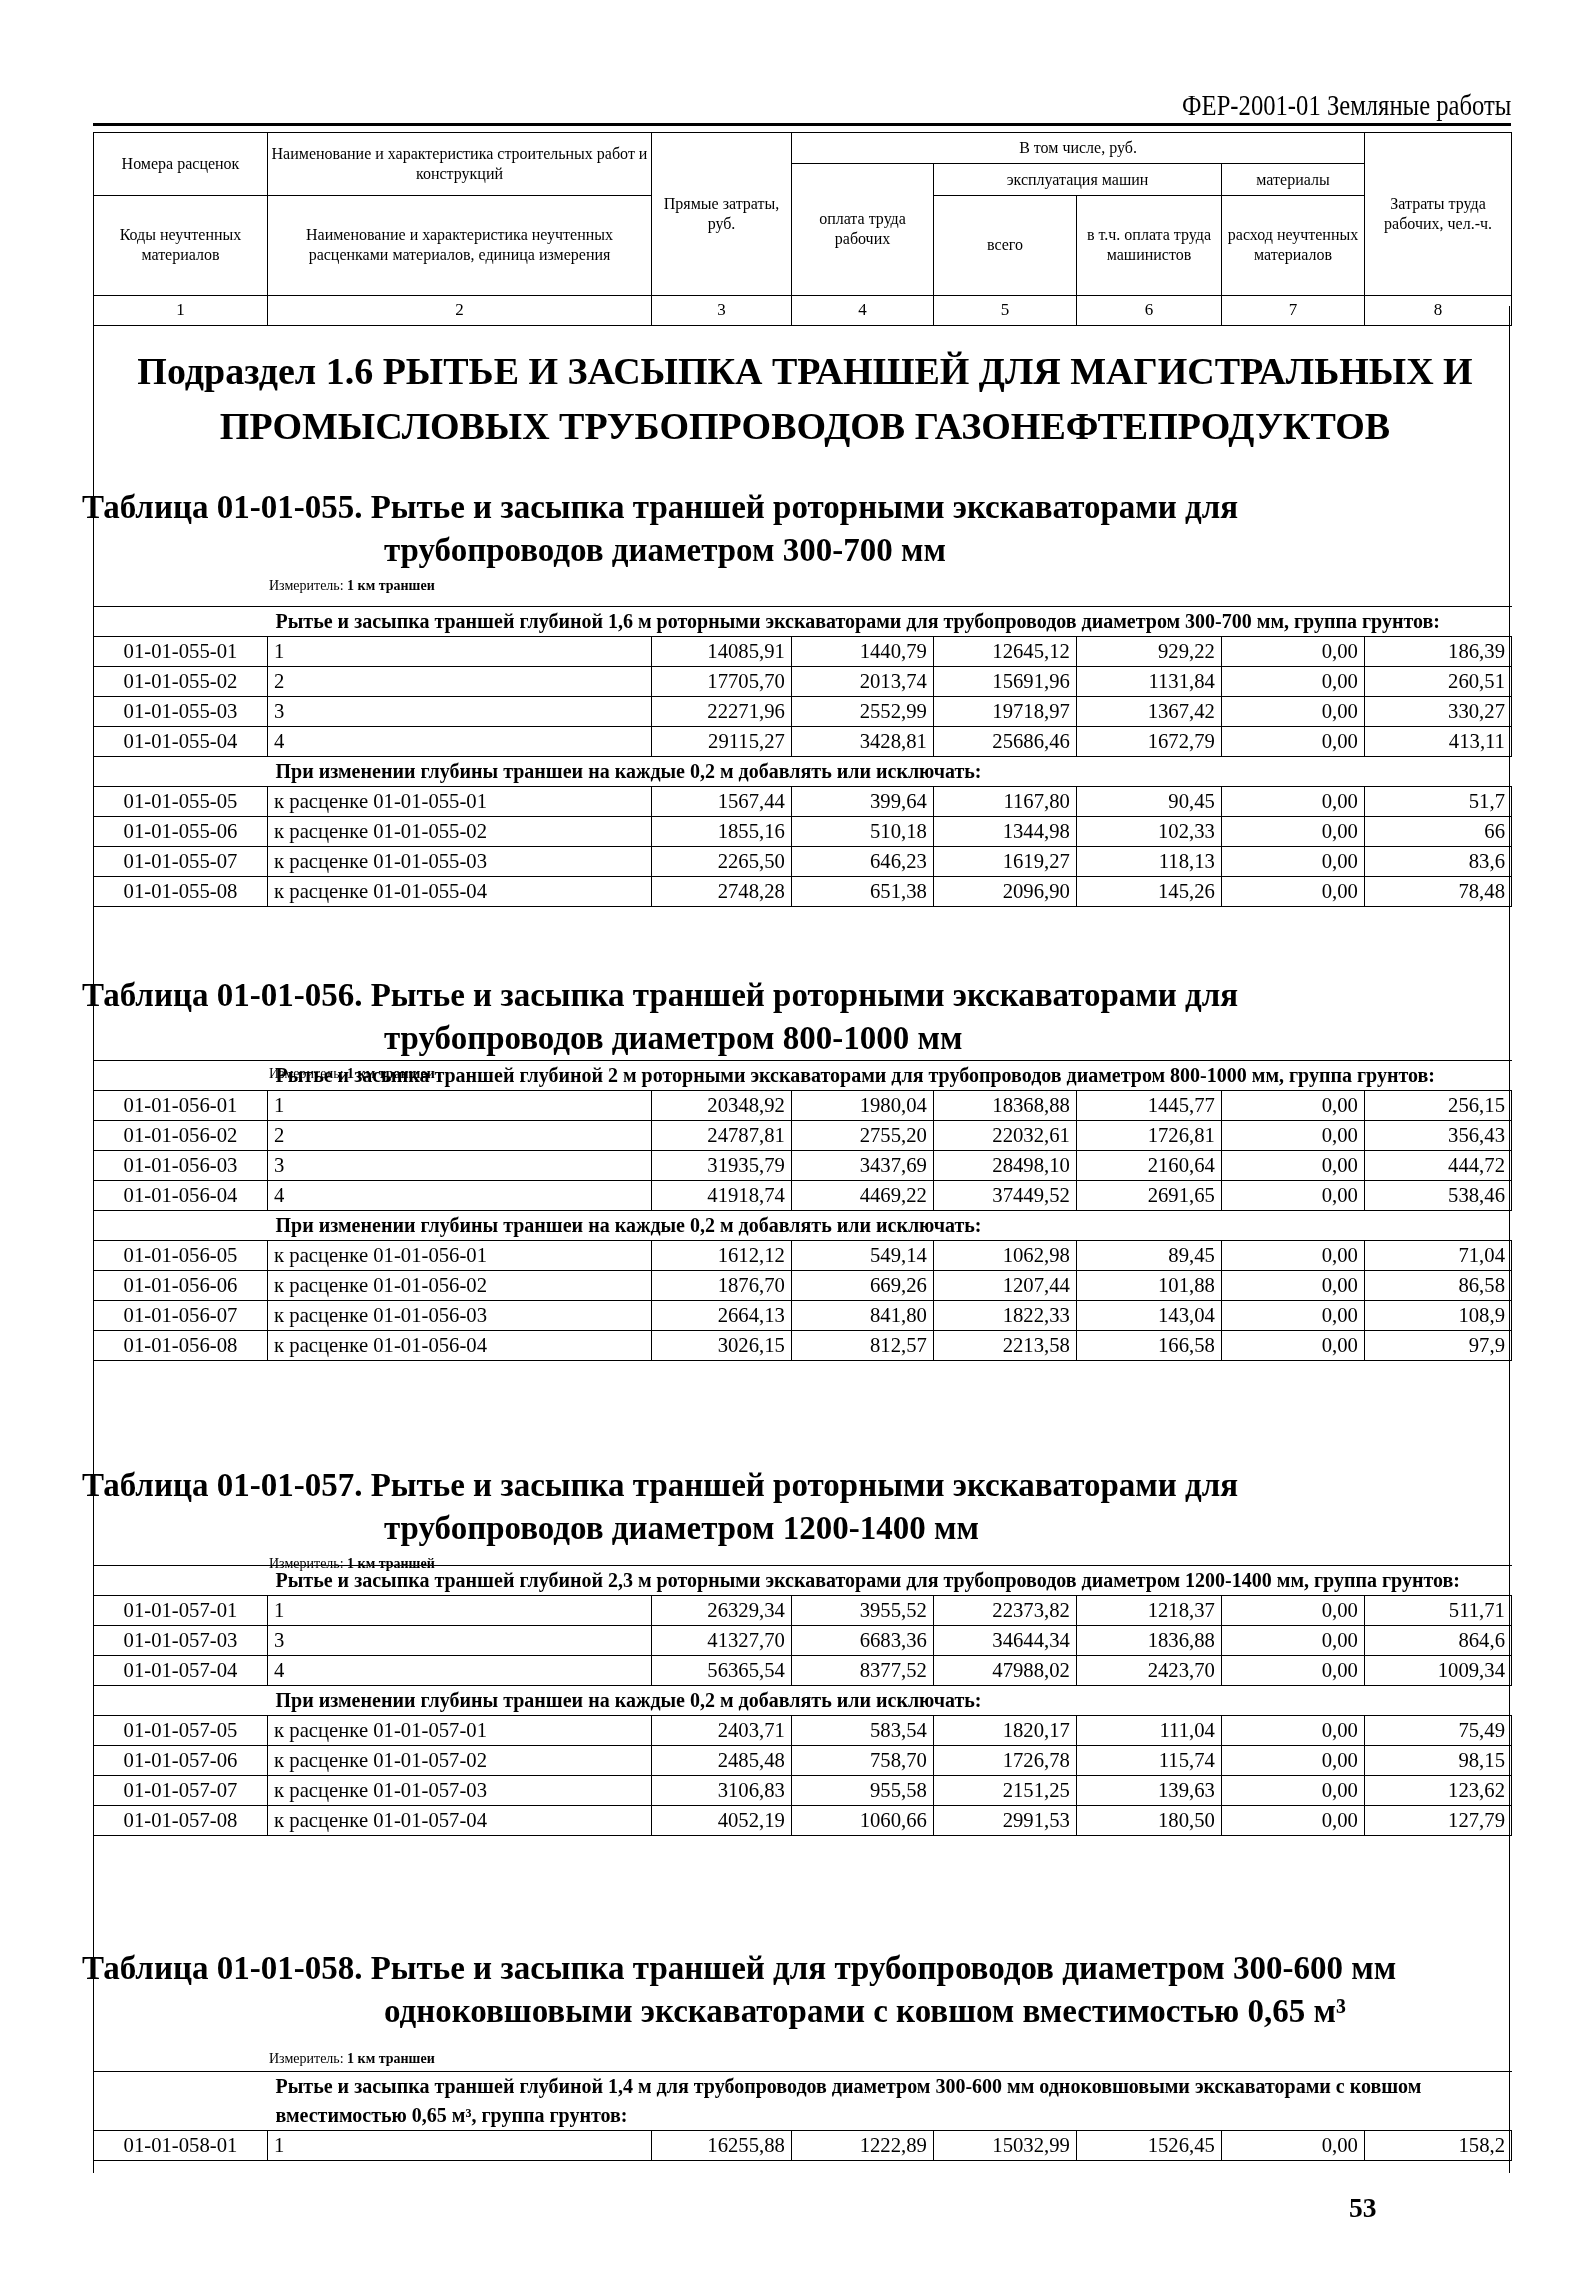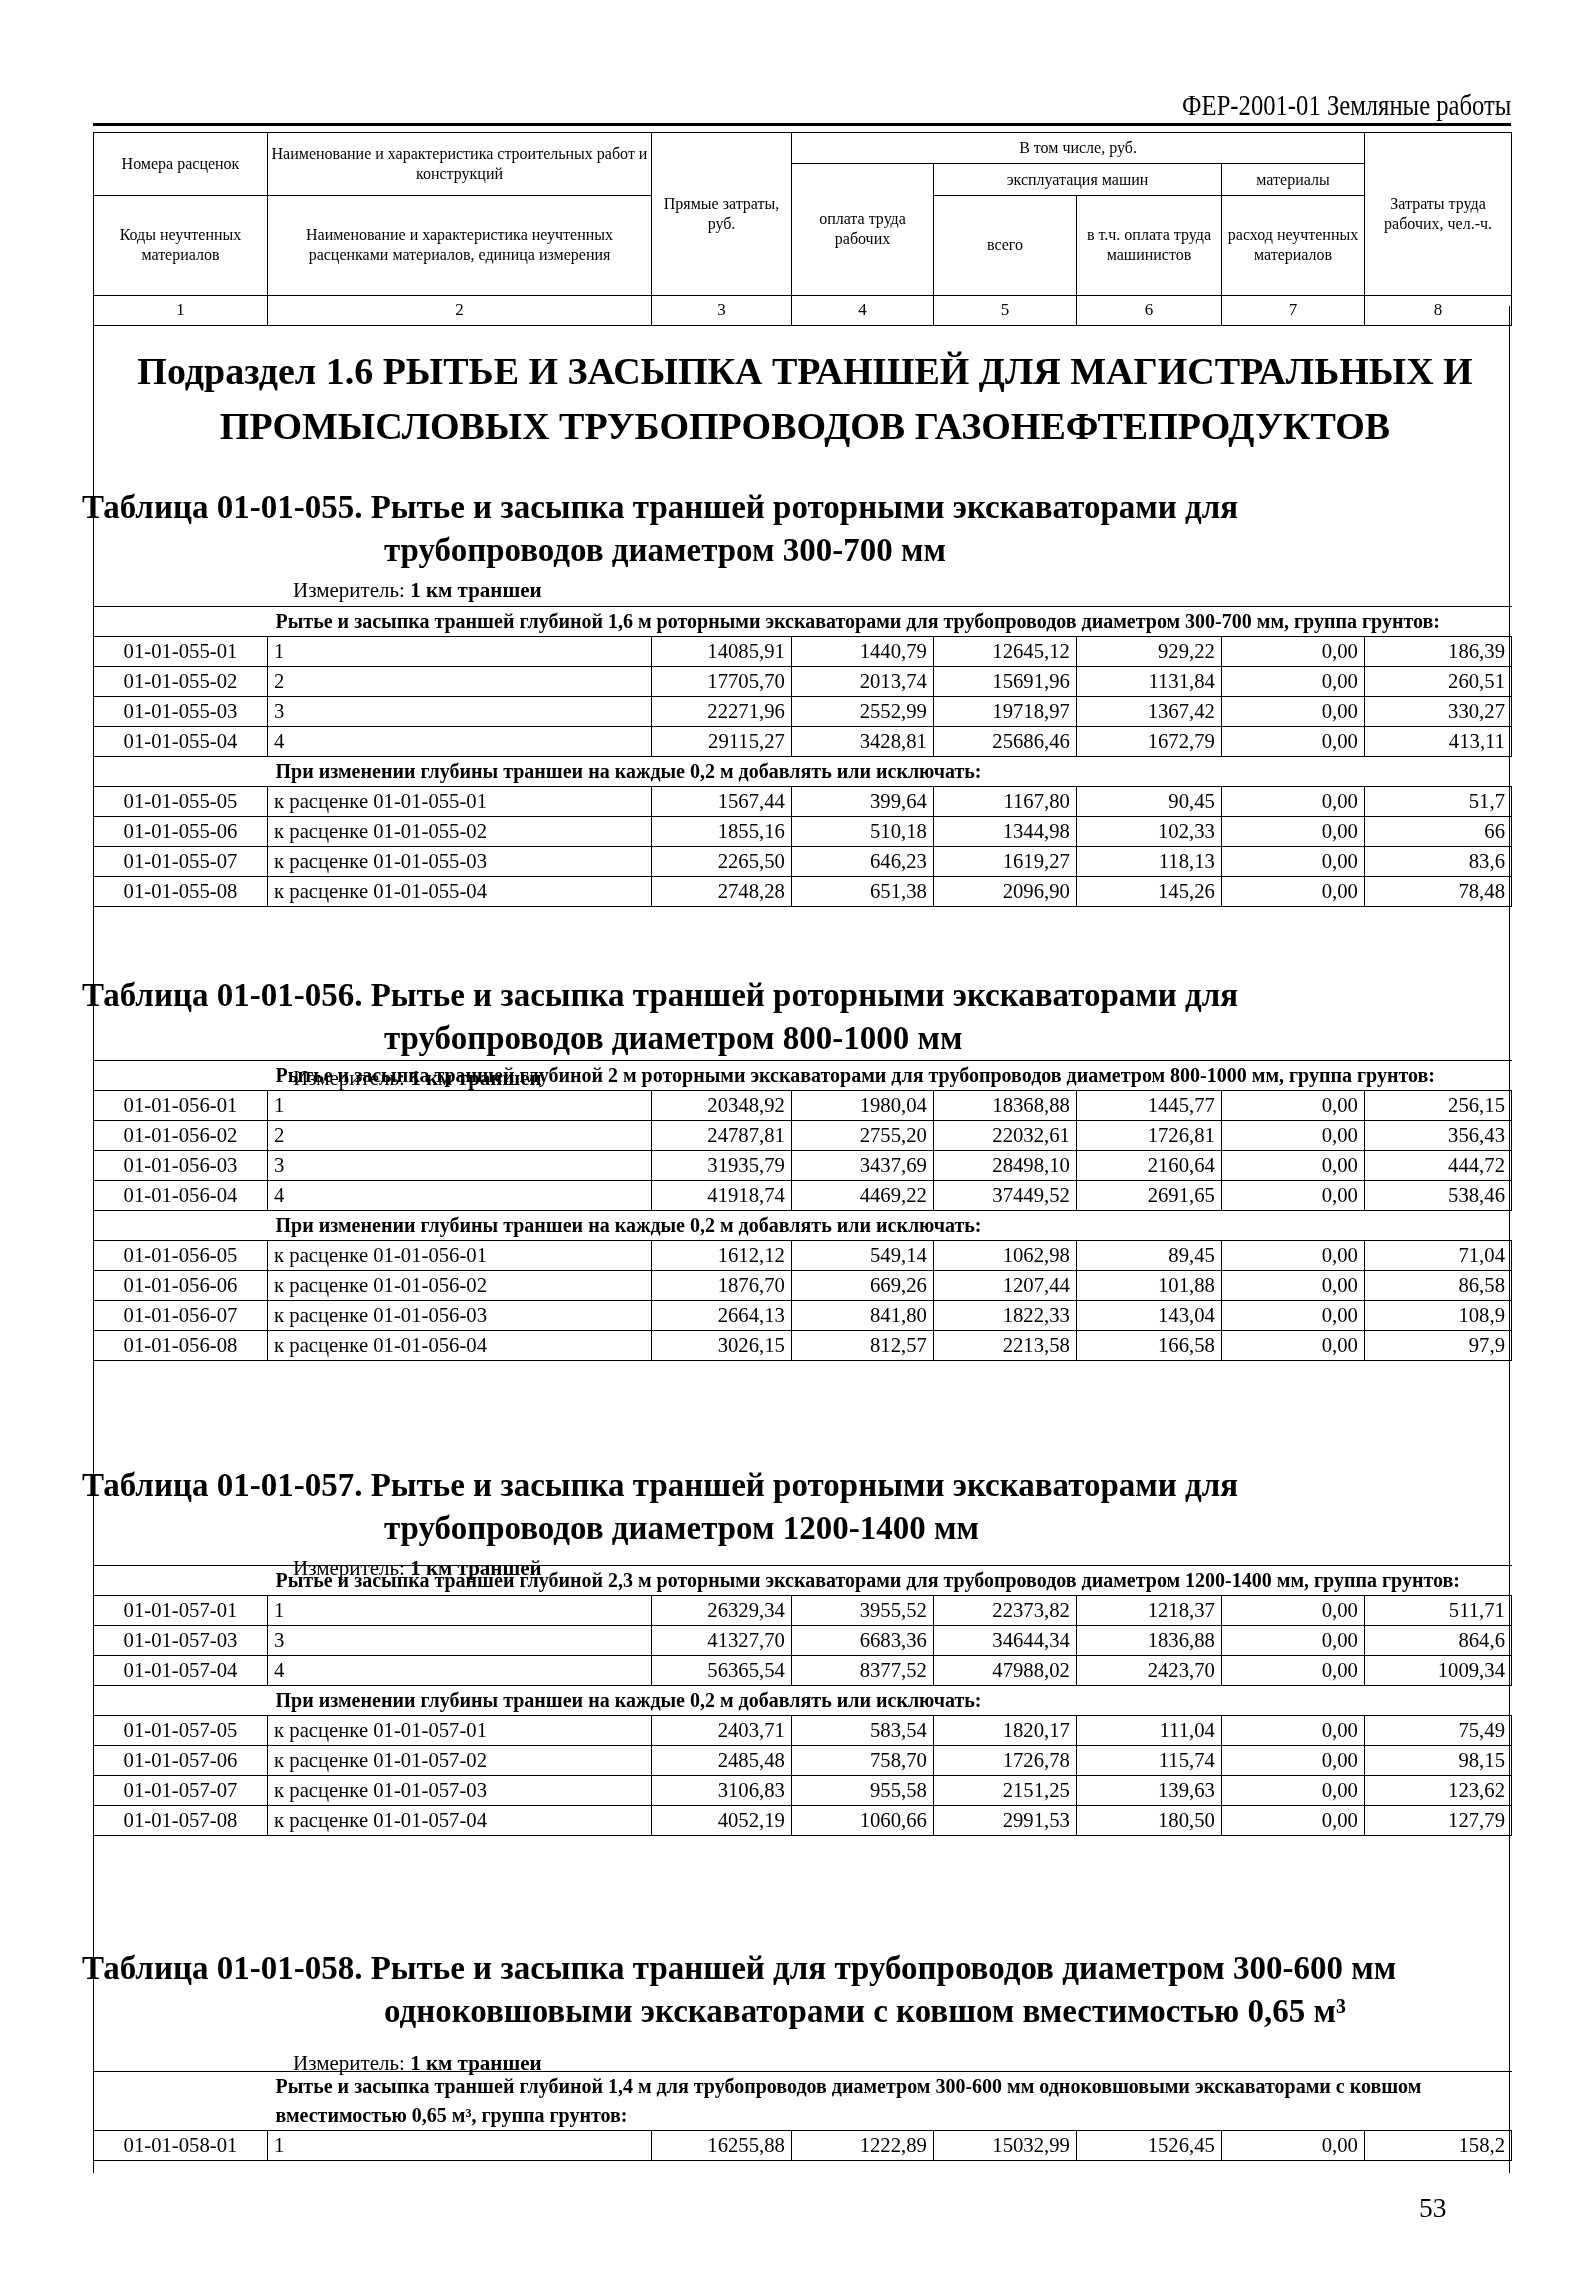--- a/index.html
+++ b/index.html
@@ -6,29 +6,29 @@
   body { width:1596px; height:2295px; position:relative; overflow:hidden; font-family:"Liberation Serif", serif; color:#000; }
   .page-header { position:absolute; left:93px; top:69px; width:1418px; height:34px; border-bottom:3.1px solid #000;margin-top:20px; }
   .page-header-title { position:absolute; right:0; bottom:1.5px; font-size:29px; transform:scaleX(0.85); transform-origin:right bottom; white-space:nowrap; }
   .hdr-table { position:absolute; left:93px; top:132px; width:1418px; border-collapse:collapse; table-layout:fixed; }
   .hdr-table td { border:1.5px solid #000; text-align:center; vertical-align:middle; font-size:16px; line-height:20px; padding:1.5px 3.1px; }
   .hdr-table td.num { font-size:17px; height:26px; }
   .body-frame { position:absolute; left:93px; top:306px; width:1415px; height:1867px; border-left:1.5px solid #000; border-right:1.5px solid #000; }
   .subsection-title { position:absolute; left:99px; top:344px; width:1412px; text-align:center; font-weight:bold; font-size:38px; line-height:55px; }
   .tbl-title { position:absolute; left:82px; font-weight:bold; font-size:33px; line-height:43px; }
   .tbl-title .l2 { display:block; padding-left:302px; }
-  .measure { position:absolute; left:269px; font-size:21px;margin-left:24px; }
+  .measure { position:absolute; left:269px; font-size:14px; }
   .measure b { font-weight:bold; }
   .grid { position:absolute; left:93px; width:1418px; border-collapse:collapse; table-layout:fixed; }
   .grid td { border:1.5px solid #000; font-size:20.7px; height:29px; padding:0 6.1px; white-space:nowrap; }
   .grid td.code { text-align:center; padding:0 3.1px; }
   .grid td.r { text-align:right; }
   .grid tr.note td { border-left:none; border-right:none; font-weight:bold; font-size:20px; line-height:27.5px; white-space:normal; padding-left:182px; }
   .grid tr.desc td { border-left:none; border-right:none; font-weight:bold; font-size:20px; line-height:29px; white-space:normal; padding-left:182px; padding-right:15.3px; }
-  .page-number { position:absolute; left:1419px; top:2192px; font-weight:normal; font-size:27.5px;text-align:center; }
+  .page-number { position:absolute; left:1349px; top:2192px; font-weight:bold; font-size:27.5px;text-align:center; }
 </style>
 </head>
 <body>
 
 <div class="page-header">
   <span class="page-header-title">ФЕР-2001-01 Земляные работы</span>
 </div>
 
 <table class="hdr-table">
   <colgroup>

